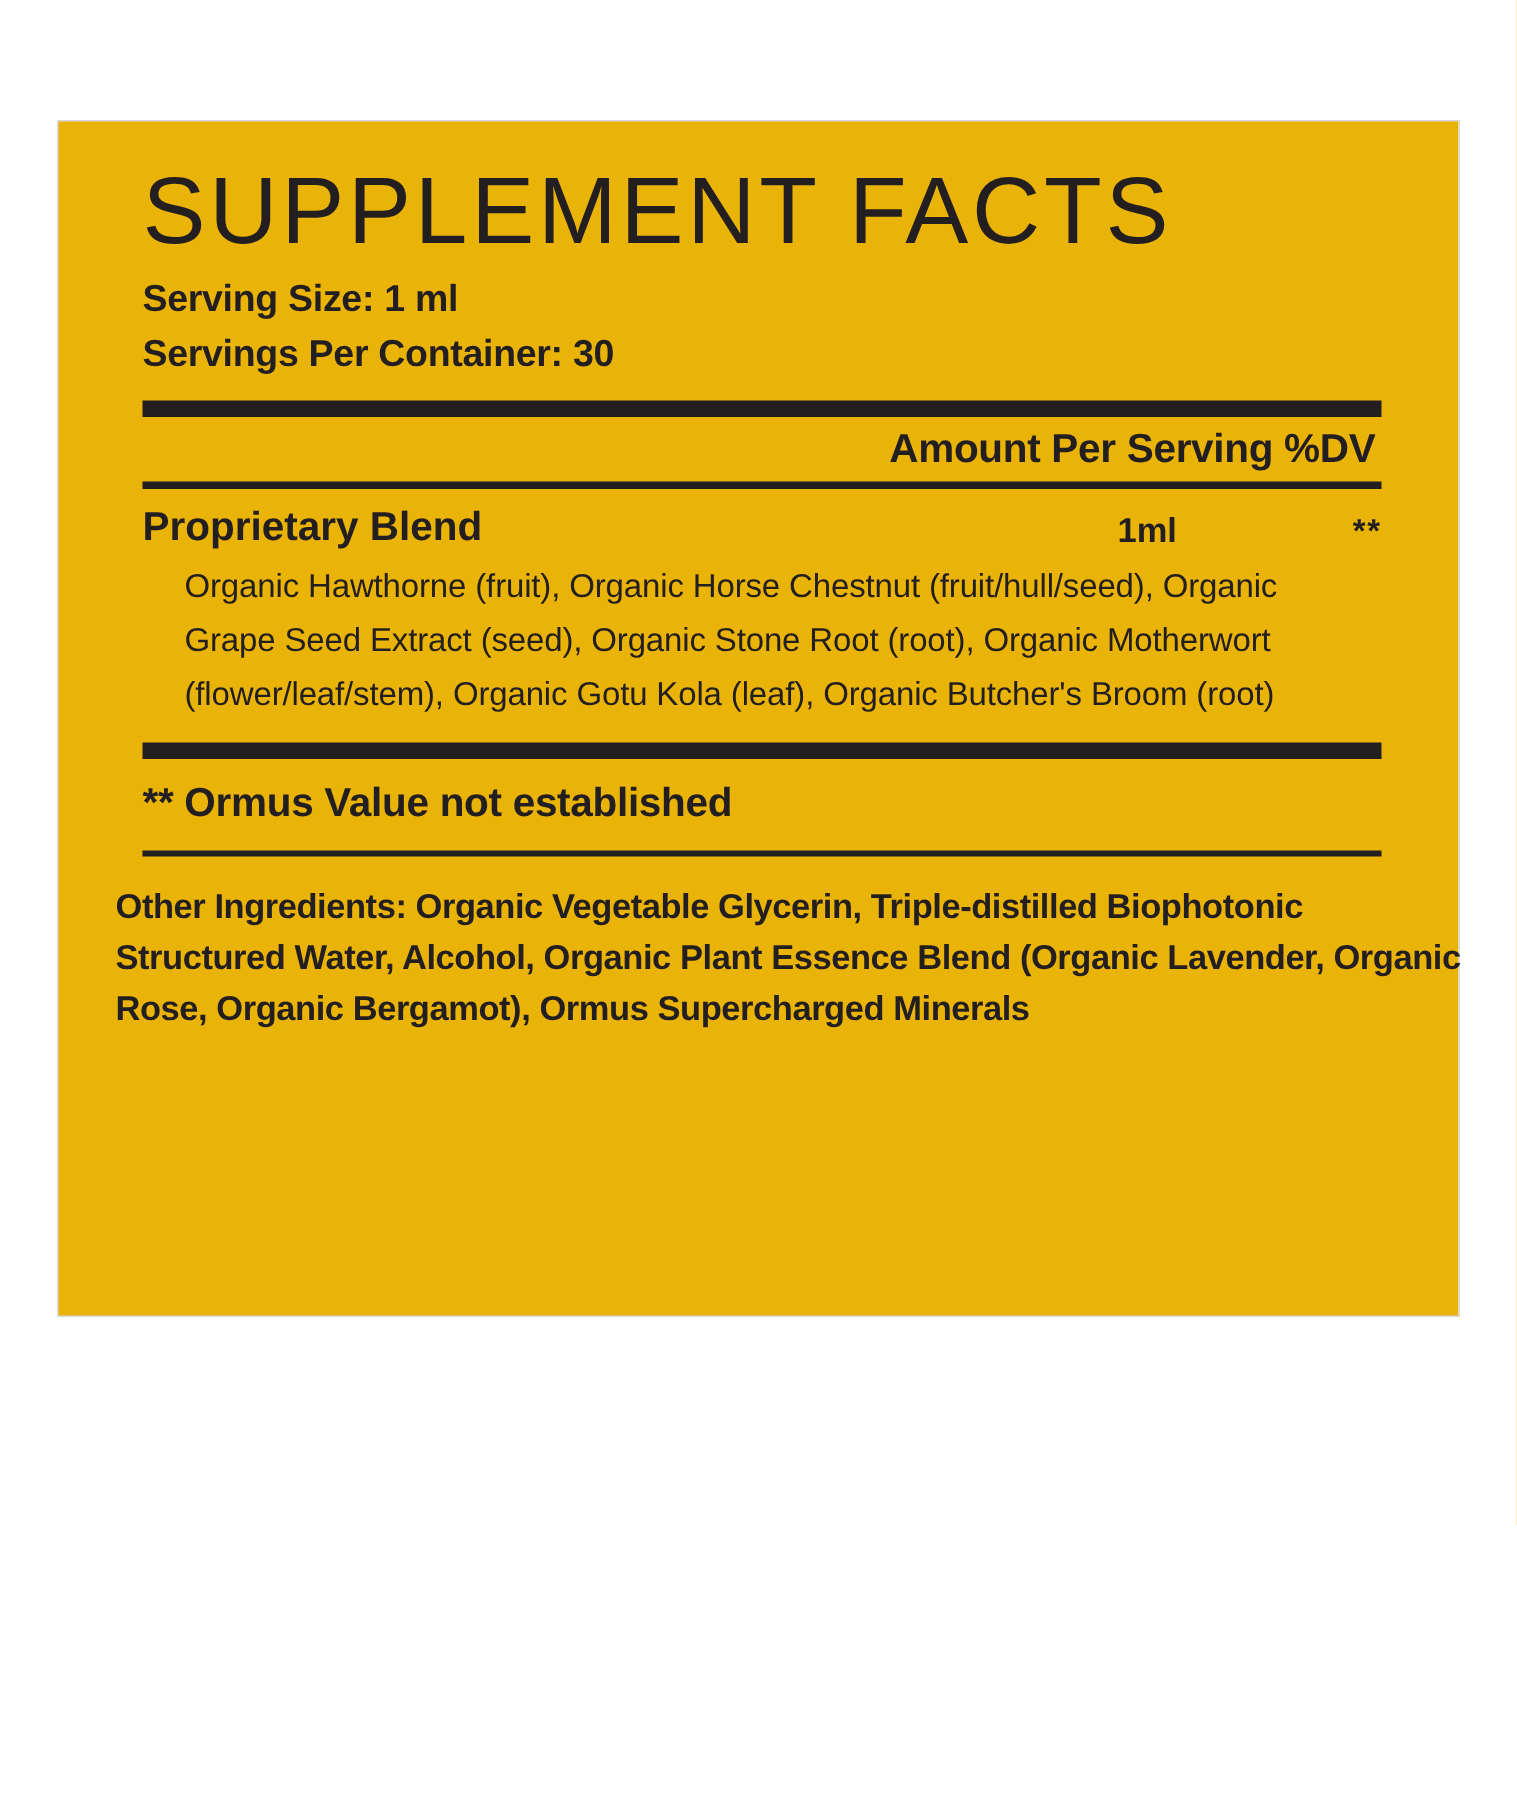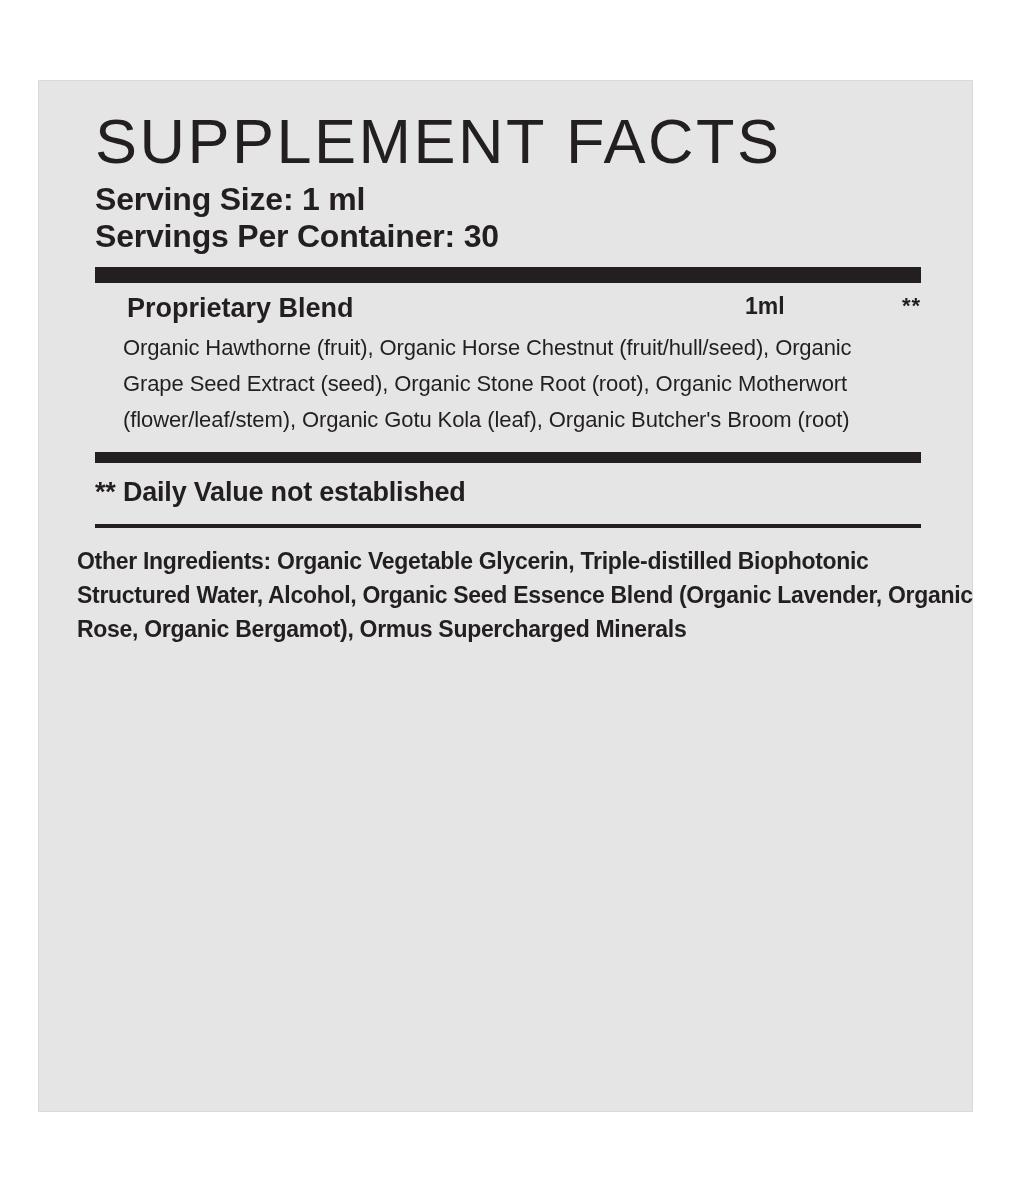--- a/index.html
+++ b/index.html
@@ -20,23 +20,23 @@
     width: 1011px;
     height: 1200px;
     box-sizing: border-box;
   }
 
   .panel {
     position: absolute;
     left: 38px;
     top: 80px;
     width: 935px;
-    height: 1032px;
+    height: 798px;
     border: 1px solid #d9d9d9;
-    background: #e5e5e5;
+    background: #eab308;
     box-sizing: border-box;
   }
 
   .inner {
     position: absolute;
     left: 56px;
     top: 22px;
     width: 826px;
   }
 
@@ -44,21 +44,21 @@
     font-size: 63px;
     line-height: 76px;
     font-weight: 400;
     letter-spacing: 2.5px;
     color: #231f20;
     white-space: nowrap;
     margin: 0 0 2px 0;
   }
 
   .serving-line {
-    font-size: 32px;
+    font-size: 25px;
     line-height: 37px;
     font-weight: 700;
     color: #231f20;
     letter-spacing: -0.2px;
   }
 
   .rule-thick {
     height: 11px;
     background: #231f20;
     margin-top: 12px;
@@ -82,24 +82,23 @@
   }
   .amount-row .amount-label {
     font-size: 27px;
     font-weight: 700;
     letter-spacing: -0.2px;
     color: #231f20;
   }
 
   .blend-row {
     display: flex;
-    align-items: flex-start;
+    align-items: flex-end;
     padding: 10px 0 6px 0;
     position: relative;
-    margin-left: 32px;
   }
   .blend-name {
     font-size: 27px;
     font-weight: 700;
     color: #231f20;
     flex: 1 1 auto;
   }
   .blend-amount {
     font-size: 23px;
     font-weight: 700;
@@ -154,34 +153,37 @@
   <div class="panel">
     <div class="inner">
 
       <div class="title">SUPPLEMENT FACTS</div>
 
       <div class="serving-line">Serving Size: 1 ml</div>
       <div class="serving-line">Servings Per Container: 30</div>
 
       <div class="rule-thick"></div>
 
+      <div class="amount-row">
+        <span class="amount-label">Amount Per Serving %DV</span>
+      </div>
 
       <div class="rule-medium"></div>
 
       <div class="blend-row">
         <span class="blend-name">Proprietary Blend</span>
         <span class="blend-amount">1ml</span>
         <span class="blend-dv">**</span>
       </div>
 
       <div class="ingredients">Organic Hawthorne (fruit), Organic Horse Chestnut (fruit/hull/seed), Organic Grape Seed Extract (seed), Organic Stone Root (root), Organic Motherwort (flower/leaf/stem), Organic Gotu Kola (leaf), Organic Butcher's Broom (root)</div>
 
       <div class="rule-thick" style="margin-top:0;"></div>
 
-      <div class="dv-note">** Daily Value not established</div>
+      <div class="dv-note">** Ormus Value not established</div>
 
       <div class="rule-thin"></div>
 
-      <div class="other-ingredients">Other Ingredients: Organic Vegetable Glycerin, Triple-distilled Biophotonic Structured Water, Alcohol, Organic Seed Essence Blend (Organic Lavender, Organic Rose, Organic Bergamot), Ormus Supercharged Minerals</div>
+      <div class="other-ingredients">Other Ingredients: Organic Vegetable Glycerin, Triple-distilled Biophotonic Structured Water, Alcohol, Organic Plant Essence Blend (Organic Lavender, Organic Rose, Organic Bergamot), Ormus Supercharged Minerals</div>
 
     </div>
   </div>
 </div>
 
 </body></html>

